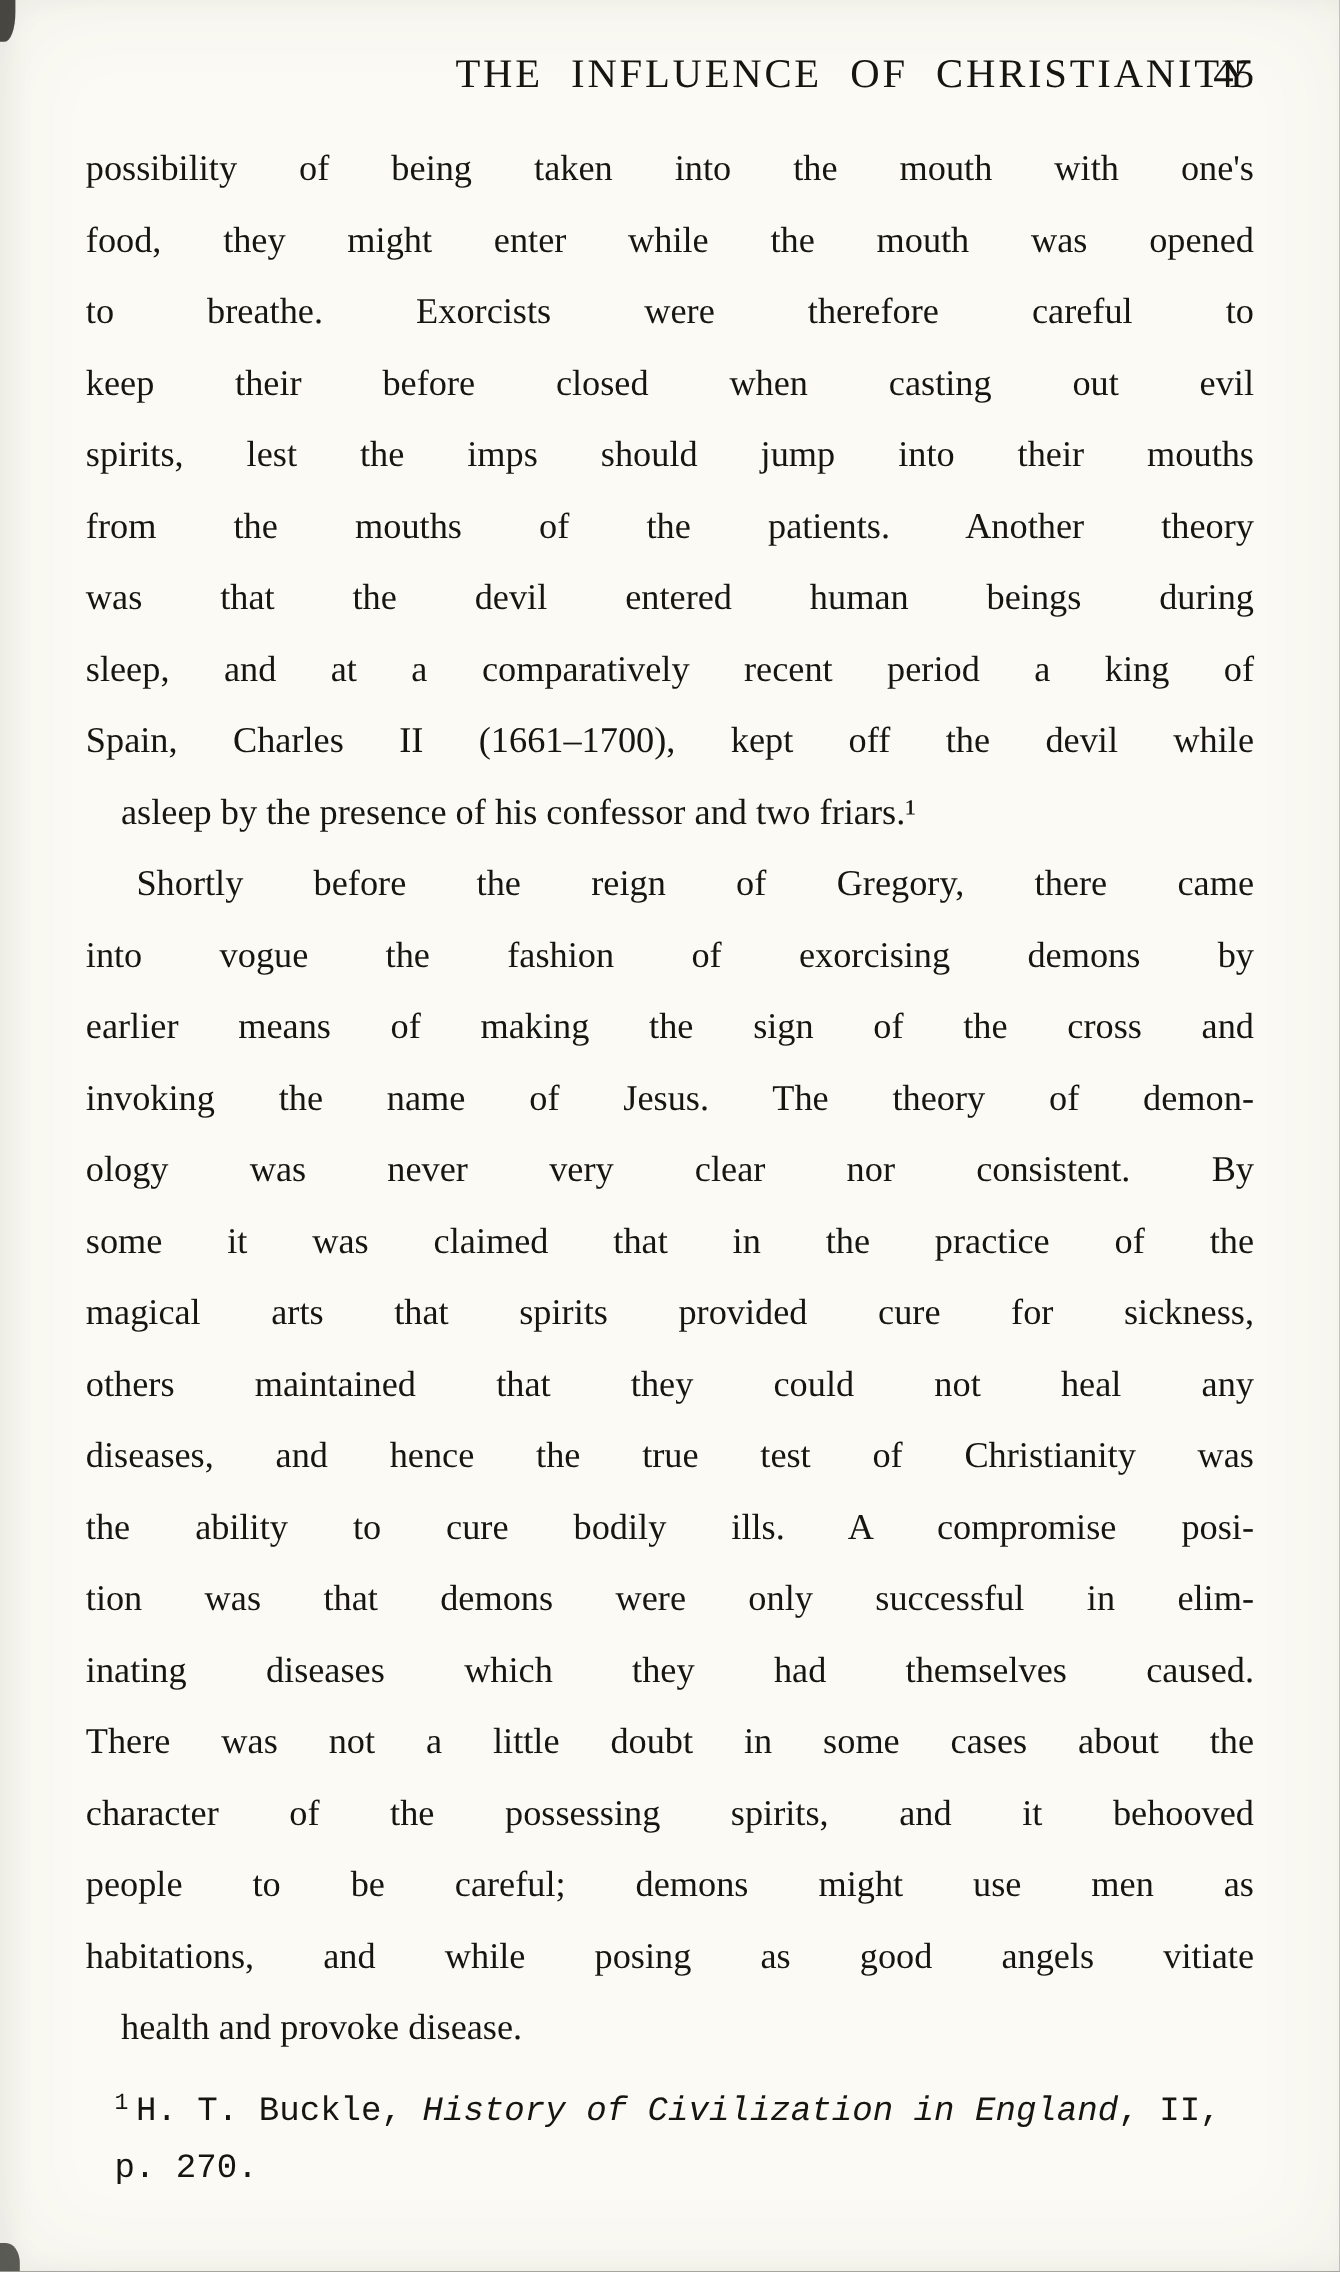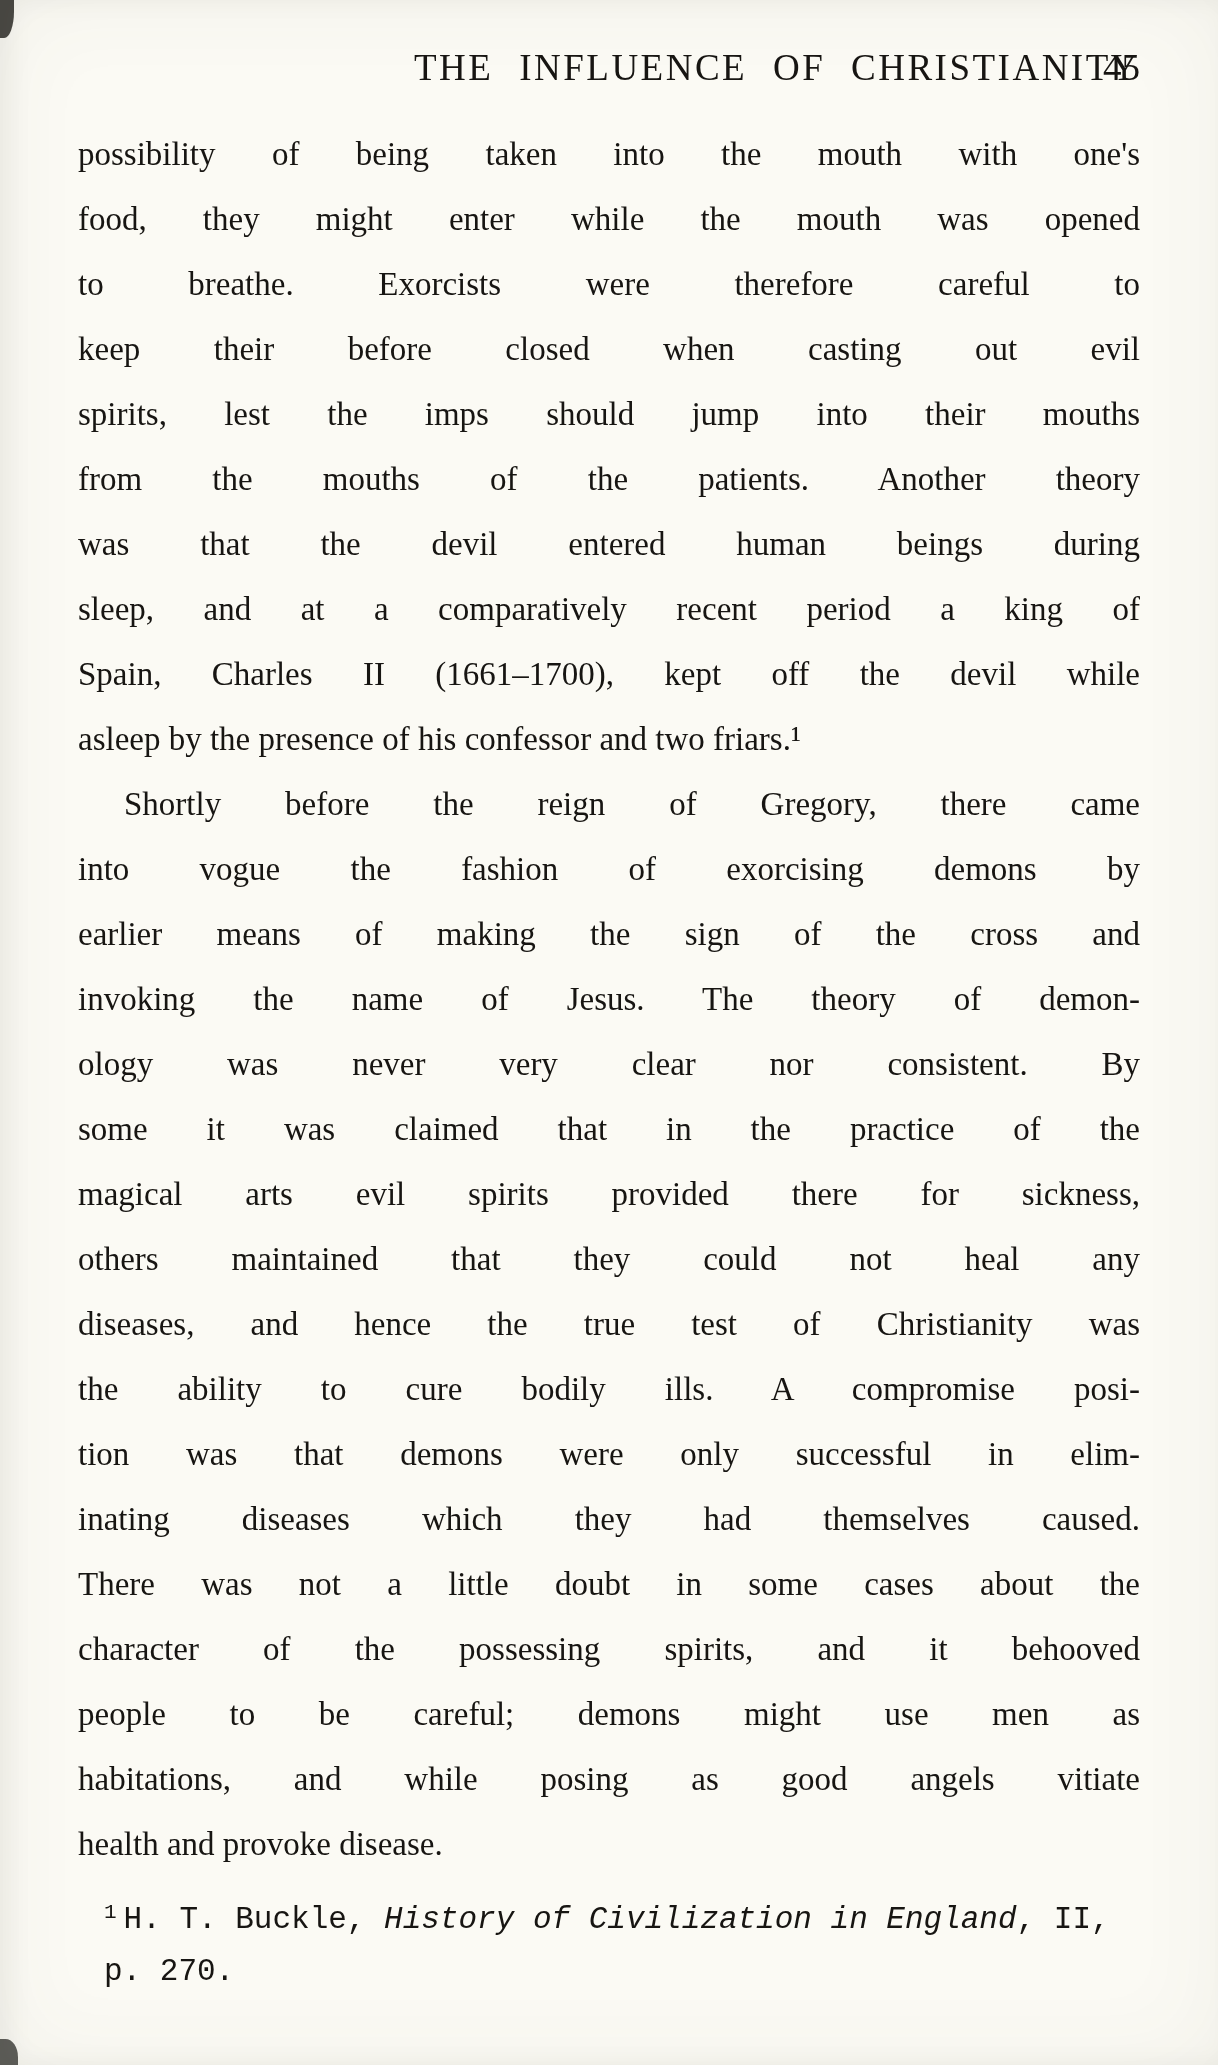--- a/index.html
+++ b/index.html
@@ -61,20 +61,21 @@
     line-height: 65px;
   }
   .paragraph { margin: 0; }
   .line {
     text-align: justify;
     text-align-last: justify;
     white-space: normal;
   }
   .line.last {
     text-align-last: left;
+    margin-left: 32px;
   }
   .line.indent {
     text-indent: 46px;
   }
   .footnote {
     width: 1062px;
     margin: 10px auto 0 auto;
     font-size: 31px;
     line-height: 52px;
     padding-left: 26px;
@@ -116,21 +117,21 @@
         <div class="line">Spain, Charles II (1661–1700), kept off the devil while</div>
         <div class="line last">asleep by the presence of his confessor and two friars.¹</div>
       </div>
     <div class="paragraph">
         <div class="line indent">Shortly before the reign of Gregory, there came</div>
         <div class="line">into vogue the fashion of exorcising demons by</div>
         <div class="line">earlier means of making the sign of the cross and</div>
         <div class="line">invoking the name of Jesus. The theory of demon-</div>
         <div class="line">ology was never very clear nor consistent. By</div>
         <div class="line">some it was claimed that in the practice of the</div>
-        <div class="line">magical arts evil spirits provided there for sickness,</div>
+        <div class="line">magical arts that spirits provided cure for sickness,</div>
         <div class="line">others maintained that they could not heal any</div>
         <div class="line">diseases, and hence the true test of Christianity was</div>
         <div class="line">the ability to cure bodily ills. A compromise posi-</div>
         <div class="line">tion was that demons were only successful in elim-</div>
         <div class="line">inating diseases which they had themselves caused.</div>
         <div class="line">There was not a little doubt in some cases about the</div>
         <div class="line">character of the possessing spirits, and it behooved</div>
         <div class="line">people to be careful; demons might use men as</div>
         <div class="line">habitations, and while posing as good angels vitiate</div>
         <div class="line last">health and provoke disease.</div>

